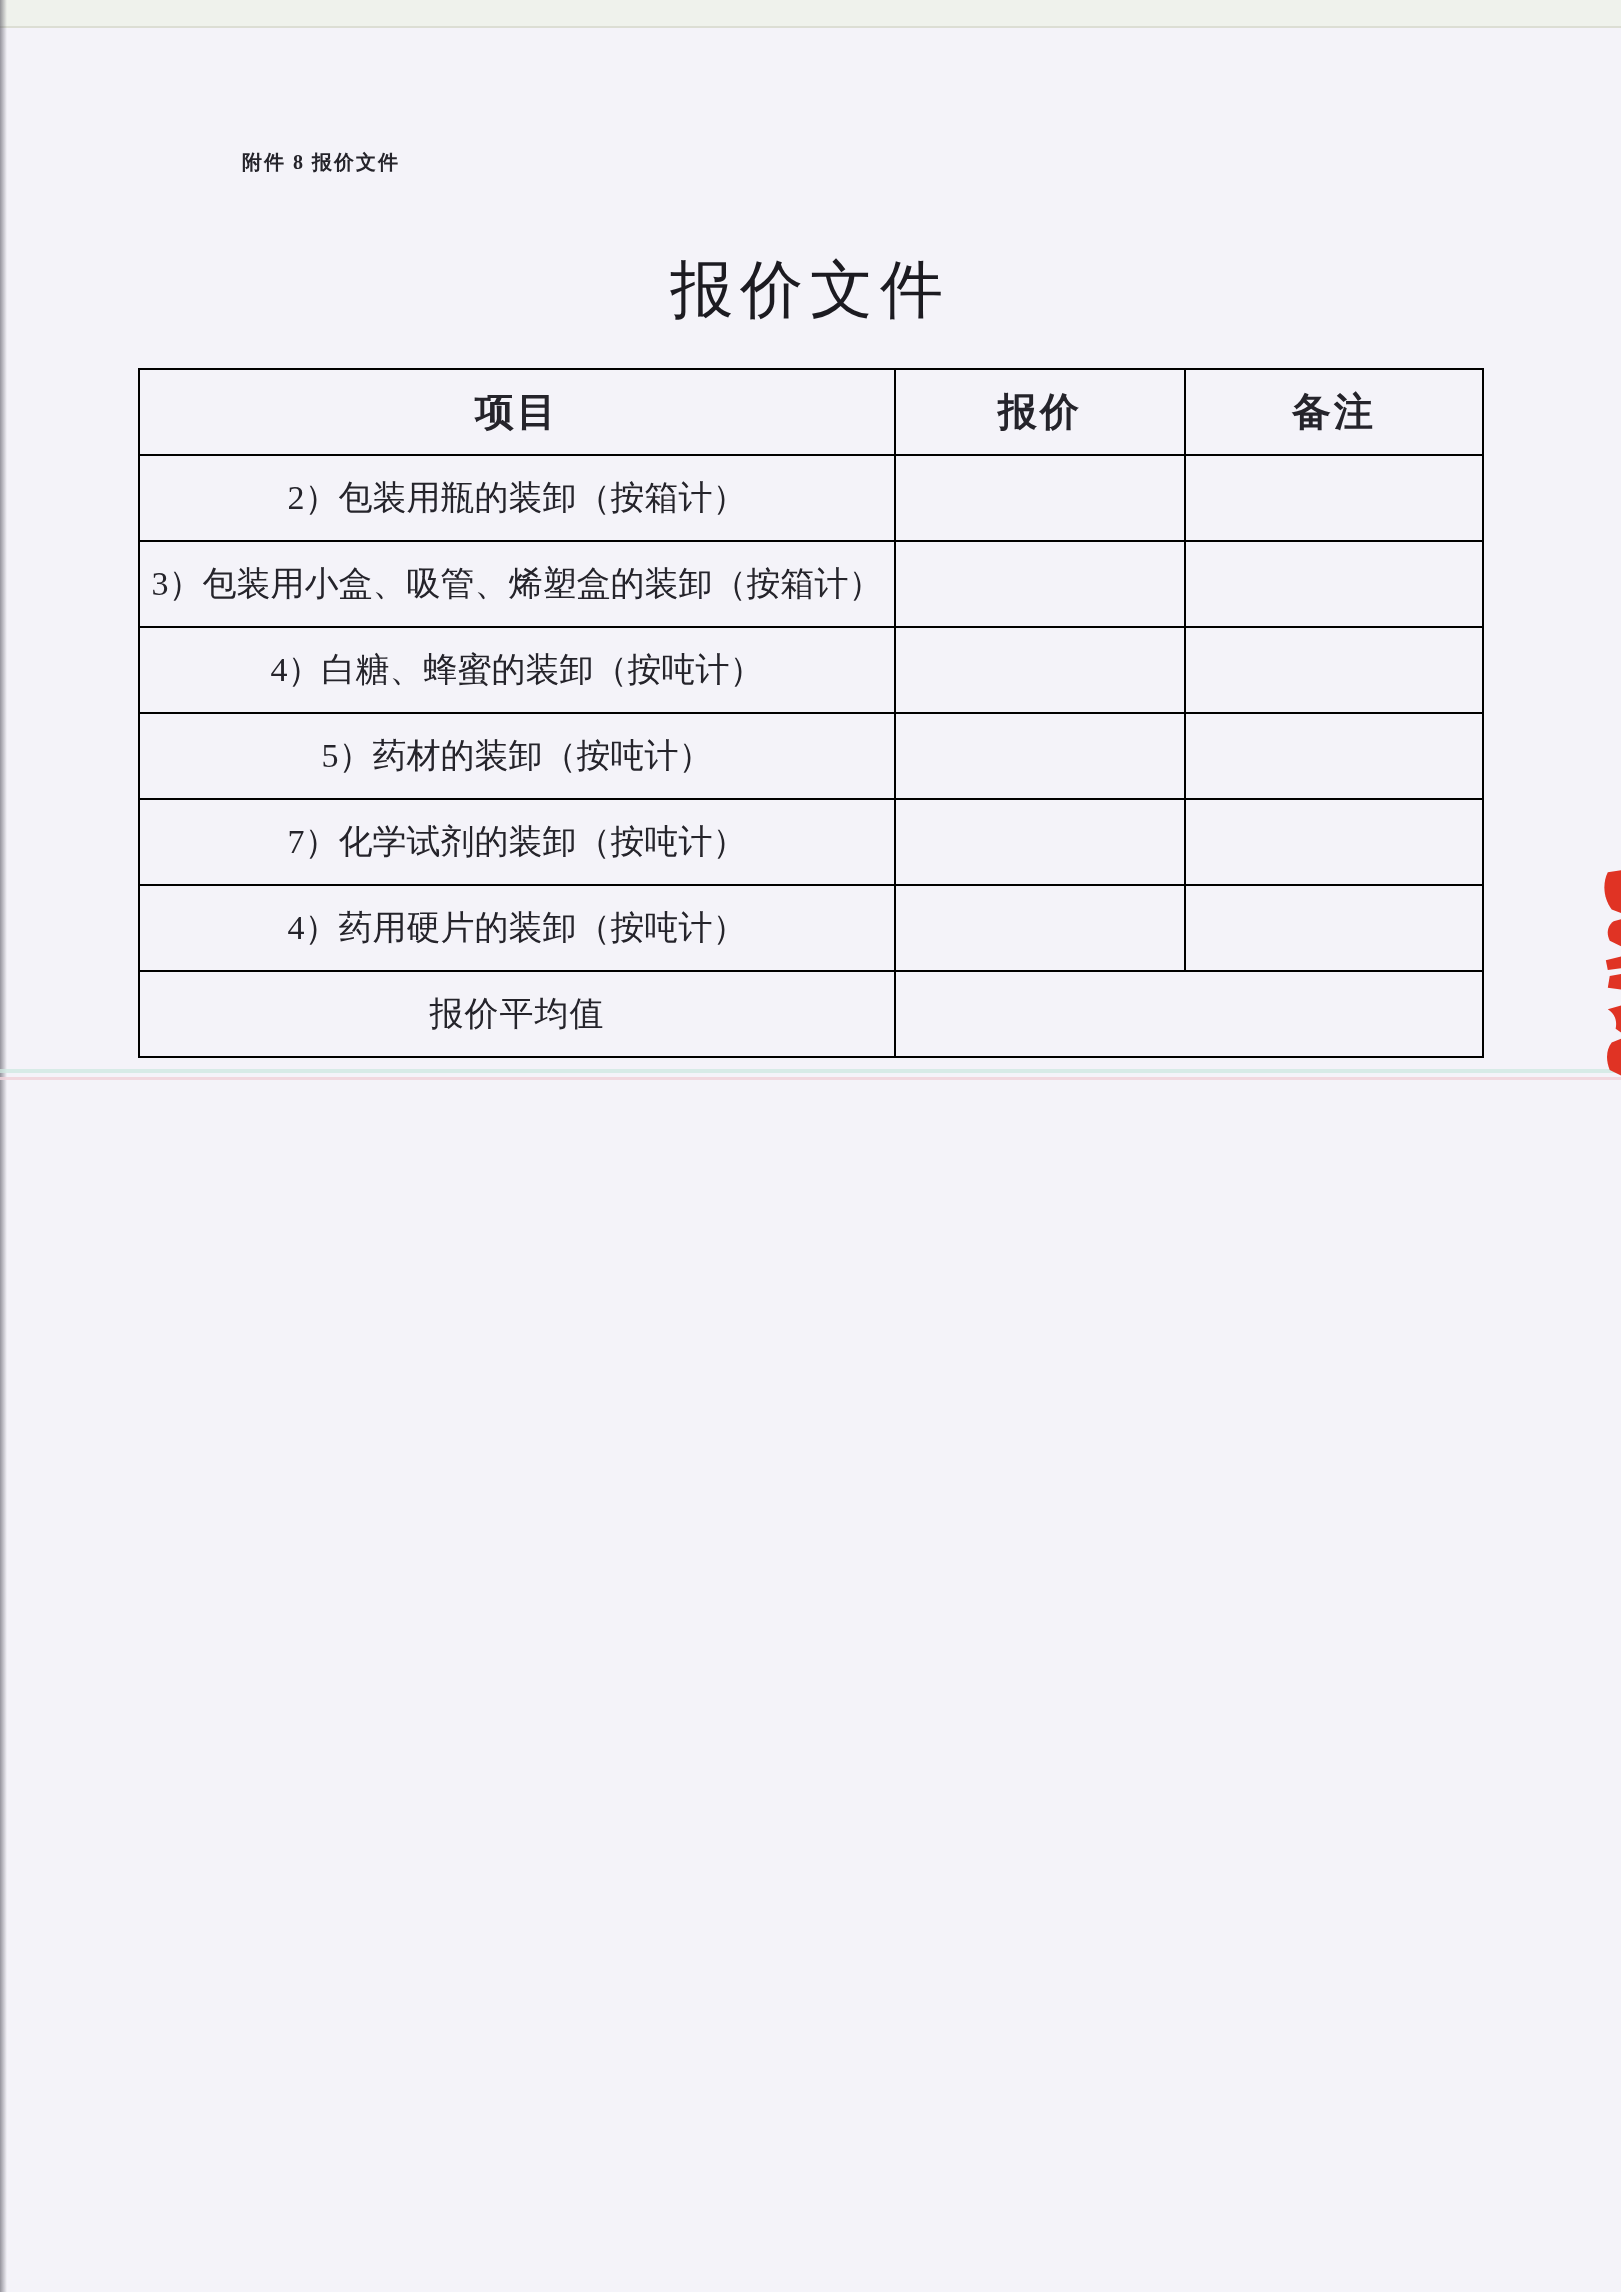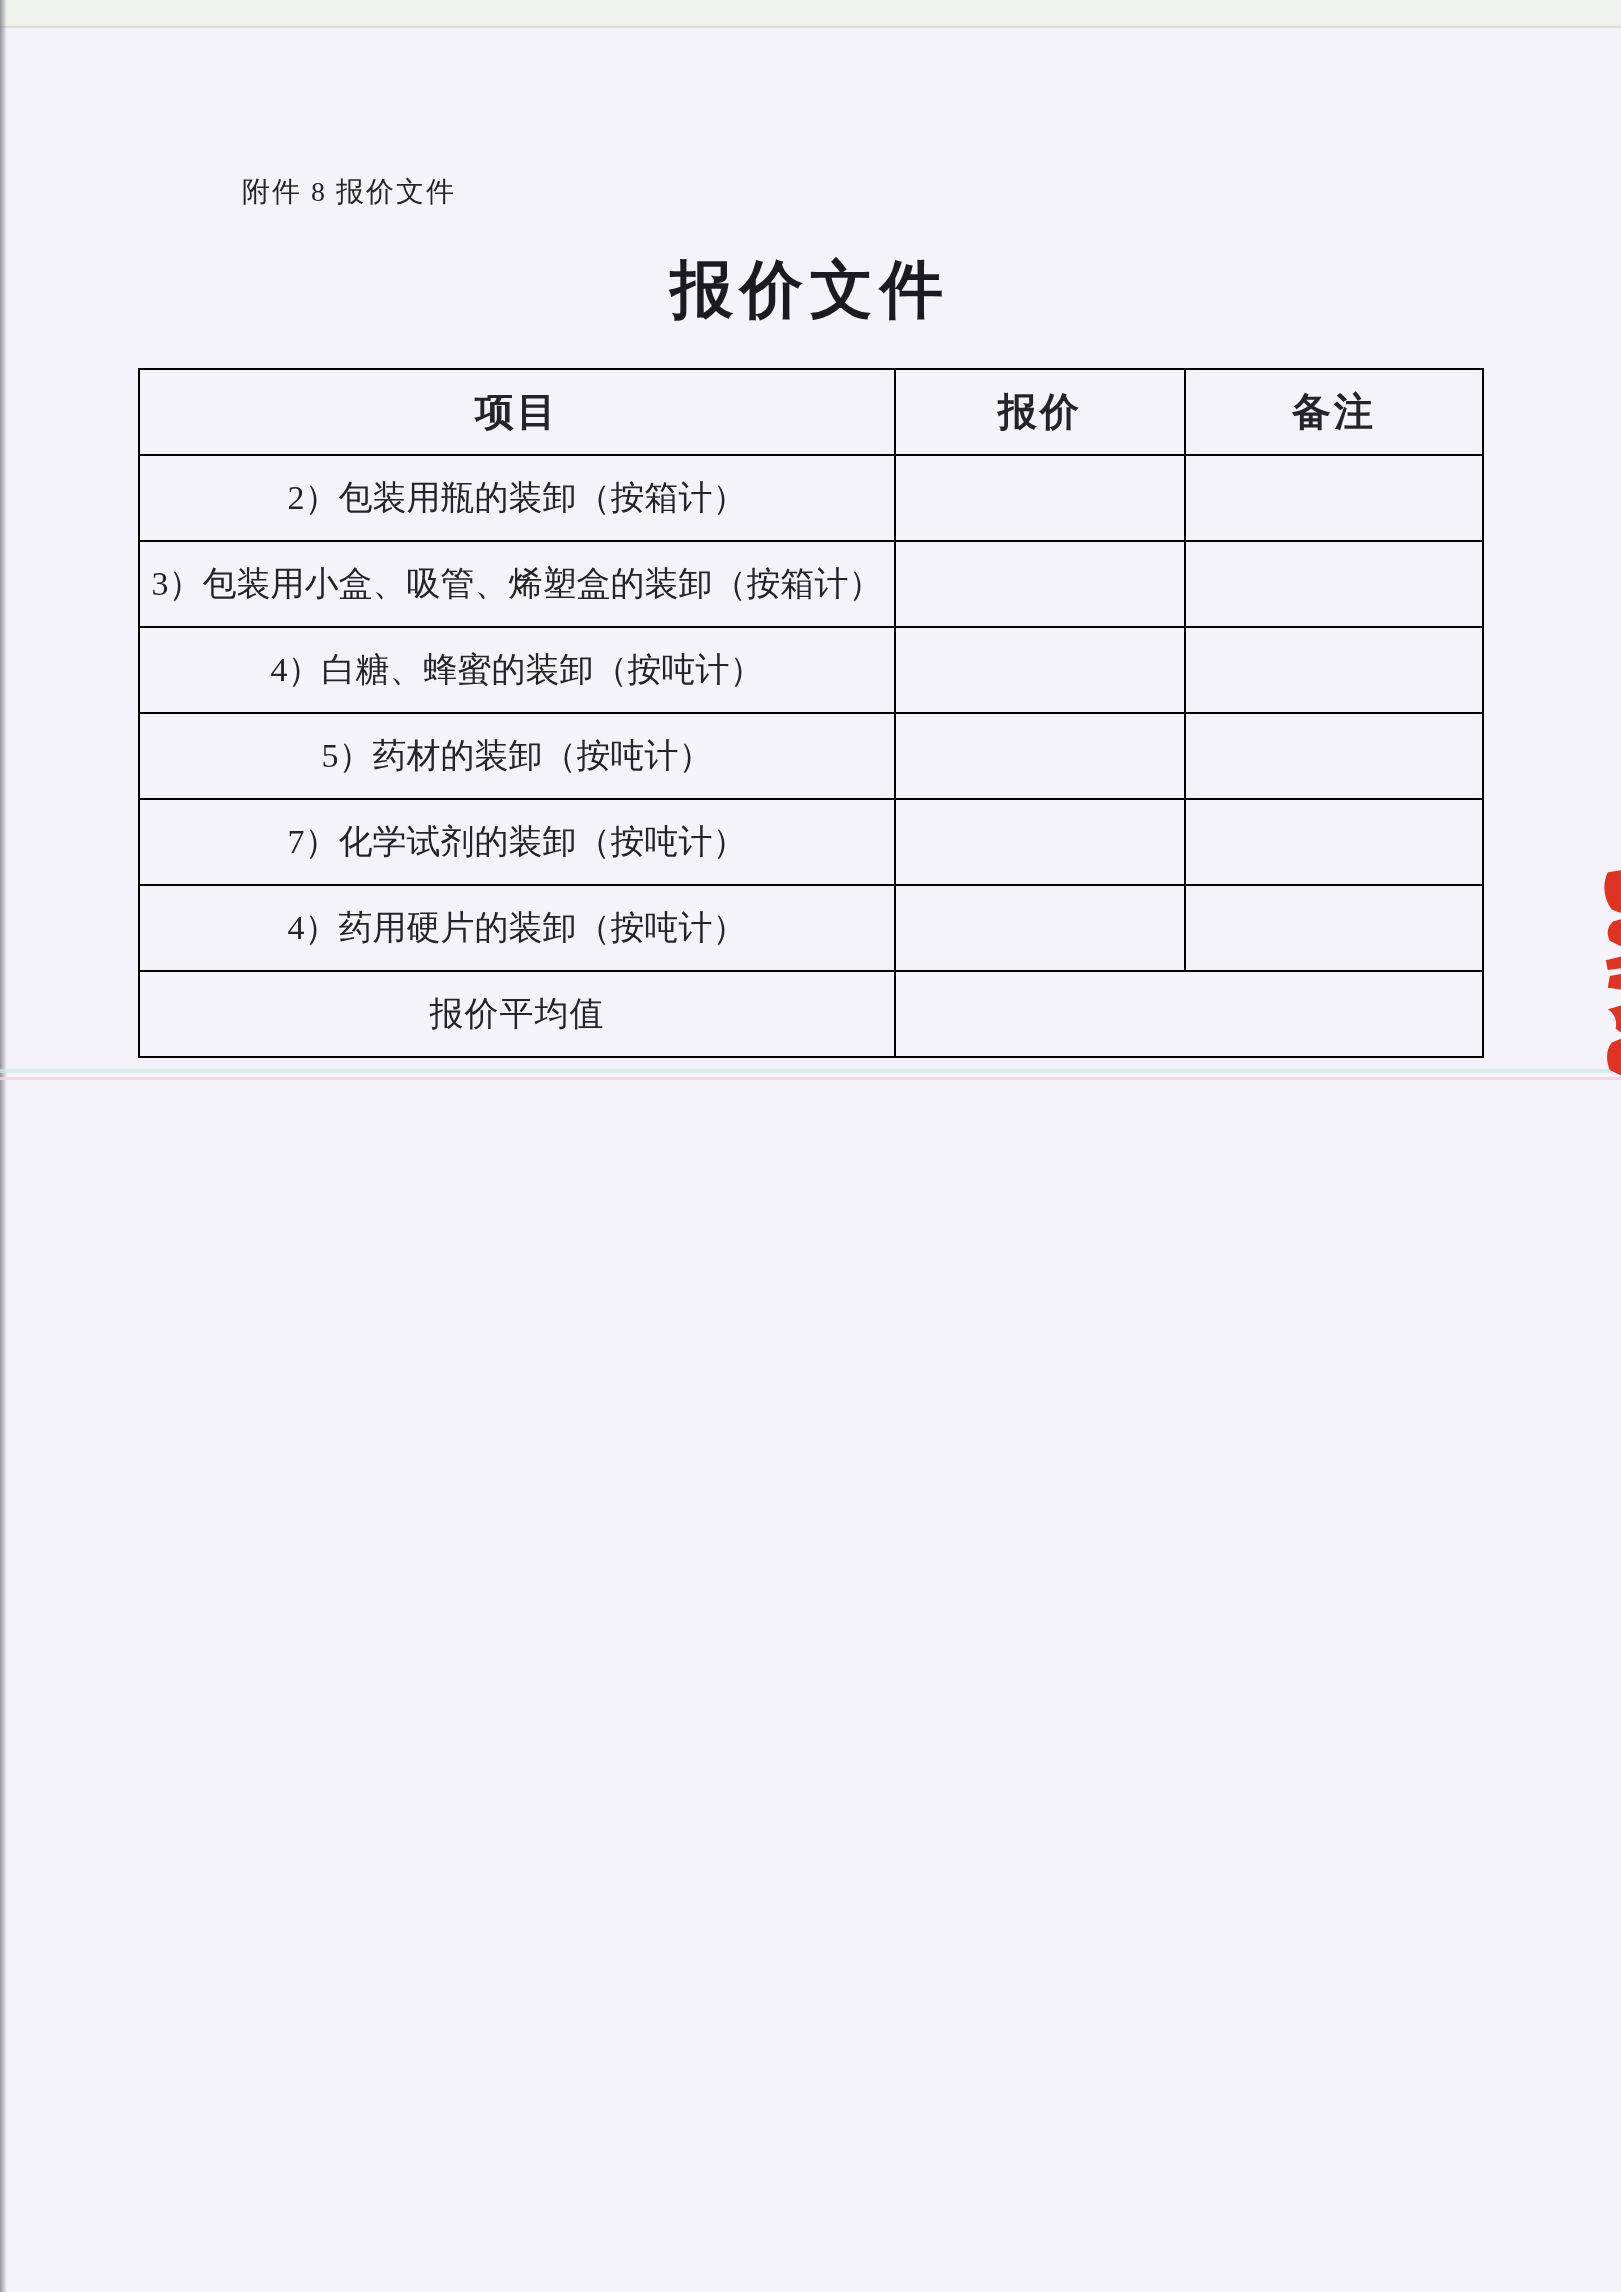--- a/index.html
+++ b/index.html
@@ -27,28 +27,28 @@
     background: #cde8e0; opacity: 0.75;
   }
   .fold-line-pink {
     position: absolute; left: 0; top: 1077px; width: 100%; height: 2.9px;
     background: #f0d2da; opacity: 0.85;
   }
   .stamp-edge { position: absolute; left: 1598px; top: 870px; width: 23.5px; height: 208px; }
   
   .content { position: relative; z-index: 1; }
   .attachment-label {
-    position: absolute; left: 242px; top: 173px;
-    font-size: 28px; font-weight: normal; letter-spacing: 2px;
+    position: absolute; left: 242px; top: 149px;
+    font-size: 20px; font-weight: bold; letter-spacing: 2px;
     white-space: nowrap;
   }
   .doc-title {
     position: absolute; left: 138px; top: 247px; width: 1344px;
     text-align: center;
-    font-size: 63px; font-weight: 700; letter-spacing: 6.9px;
+    font-size: 63px; font-weight: 400; letter-spacing: 6.9px;
     color: #1c1b21;
   }
   table.quote-table {
     position: absolute; left: 138px; top: 368px;
     width: 1344px;
     border-collapse: collapse;
     table-layout: fixed;
     background: transparent;
   }
   .quote-table th, .quote-table td {

